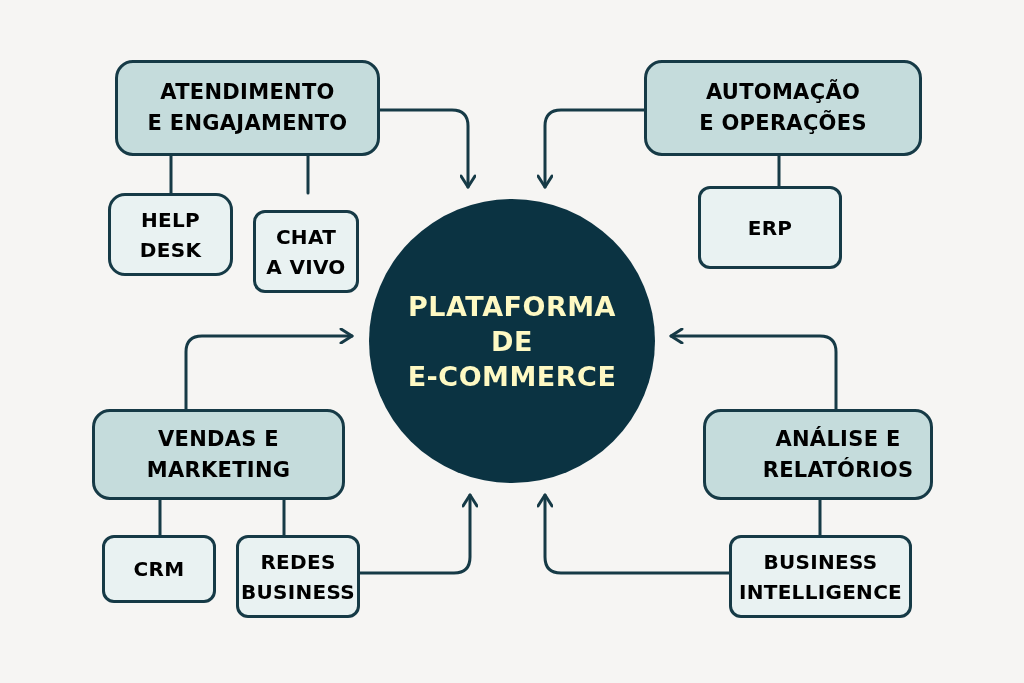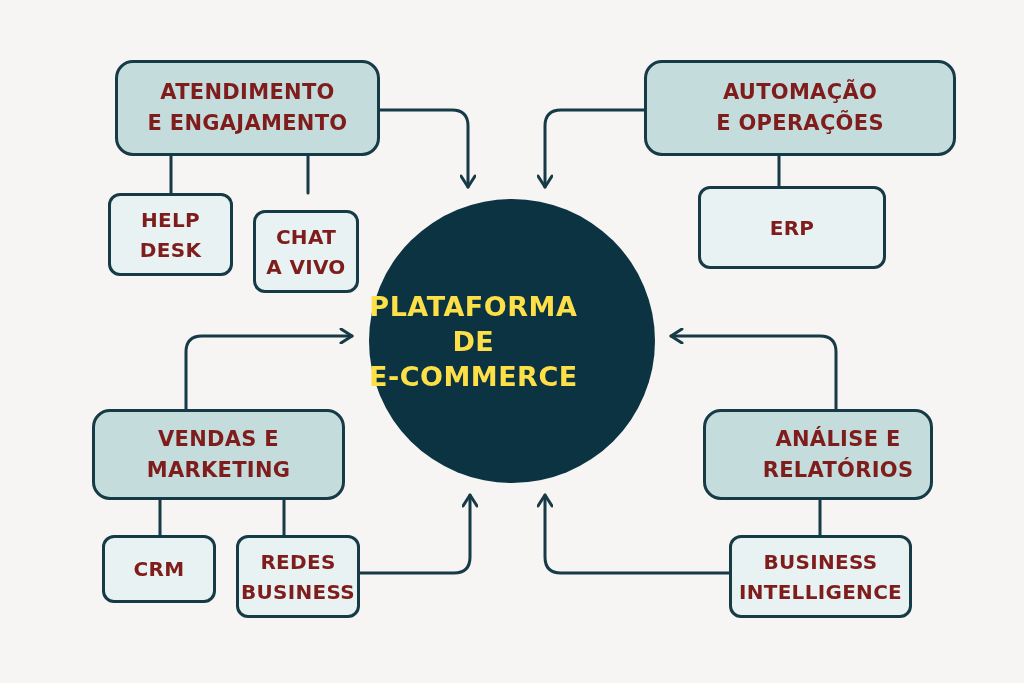--- a/index.html
+++ b/index.html
@@ -8,31 +8,31 @@
       background: #f6f5f3;
       position: relative; overflow: hidden;
       font-family: "DejaVu Sans", sans-serif;
     }
     svg.links { position: absolute; left: 0; top: 0; width: 1024px; height: 683px; }
     .box {
       position: absolute; box-sizing: border-box;
       border: 3px solid #163a46;
       display: flex; align-items: center; justify-content: center;
       text-align: center;
-      color: #7f1d1d; font-weight: bold;
+      color: #000000; font-weight: bold;
       letter-spacing: 0.3px;
     }
     .parent { background: #c5dcdc; border-radius: 18px; font-size: 21px; line-height: 31px; }
     .child { background: #e9f2f2; border-radius: 12px; font-size: 20px; line-height: 30px; }
     .label { white-space: pre-line; }
     .hub {
       position: absolute; left: 369px; top: 199px; width: 286px; height: 284px;
       border-radius: 50%; background: #0b3342;
-      display: flex; align-items: center; justify-content: flex-start;
-      text-align: center; color: #fde047; font-weight: bold;
+      display: flex; align-items: center; justify-content: center;
+      text-align: center; color: #fef9c3; font-weight: bold;
       font-size: 27px; line-height: 35px; letter-spacing: 0.5px;
     }
   </style>
 </head>
 <body>
 
 <svg class="links" viewBox="0 0 1024 683">
   <defs>
     <marker id="ah" viewBox="0 0 16 16" refX="13" refY="8" markerWidth="16" markerHeight="16" markerUnits="userSpaceOnUse" orient="auto">
       <path d="M2 1 L13 8 L2 15" fill="none" stroke="#163a46" stroke-width="3" stroke-linecap="round" stroke-linejoin="round"></path>
@@ -59,34 +59,34 @@
 <div class="hub">
   <span class="label">PLATAFORMA
 DE
 E-COMMERCE</span>
 </div>
 
 <div class="box parent" style="left:115px; top:60px; width:265px; height:96px;">
   <span class="label">ATENDIMENTO
 E ENGAJAMENTO</span>
 </div>
-<div class="box child" style="left:108px; top:193px; width:125px; height:83px;">
+<div class="box child" style="left:108px; top:193px; width:125px; height:83px;border-radius:17px;">
   <span class="label">HELP
 DESK</span>
 </div>
 <div class="box child" style="left:253px; top:210px; width:106px; height:83px;">
   <span class="label">CHAT
 A VIVO</span>
 </div>
 
-<div class="box parent" style="left:644px; top:60px; width:312px; height:96px;">
+<div class="box parent" style="left:644px; top:60px; width:278px; height:96px;">
   <span class="label">AUTOMAÇÃO
 E OPERAÇÕES</span>
 </div>
-<div class="box child" style="left:698px; top:186px; width:188px; height:83px;">
+<div class="box child" style="left:698px; top:186px; width:144px; height:83px;">
   <span class="label">ERP</span>
 </div>
 
 <div class="box parent" style="left:92px; top:409px; width:253px; height:91px;">
   <span class="label">VENDAS E
 MARKETING</span>
 </div>
 <div class="box child" style="left:102px; top:535px; width:114px; height:68px;">
   <span class="label">CRM</span>
 </div>

